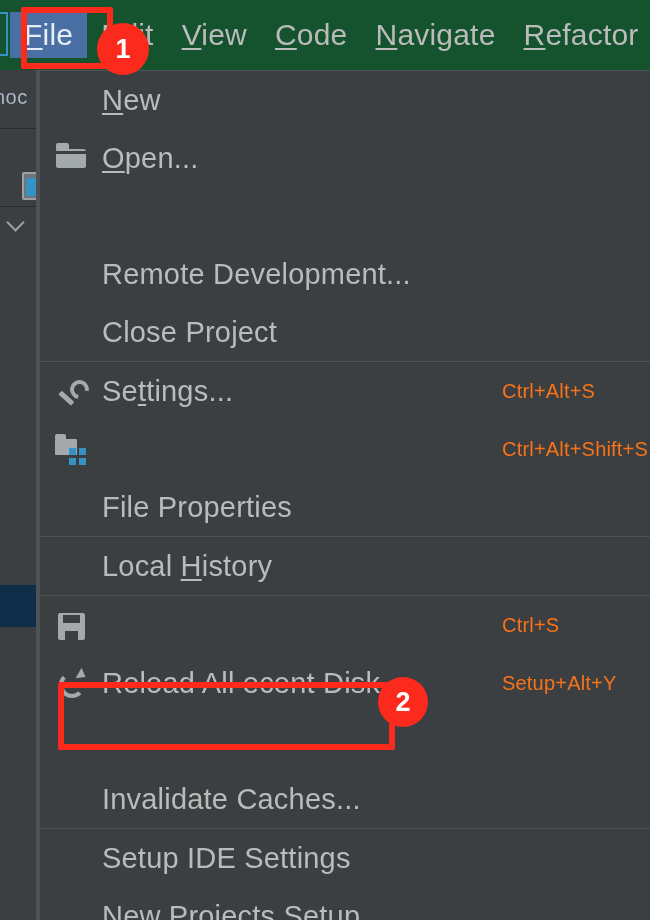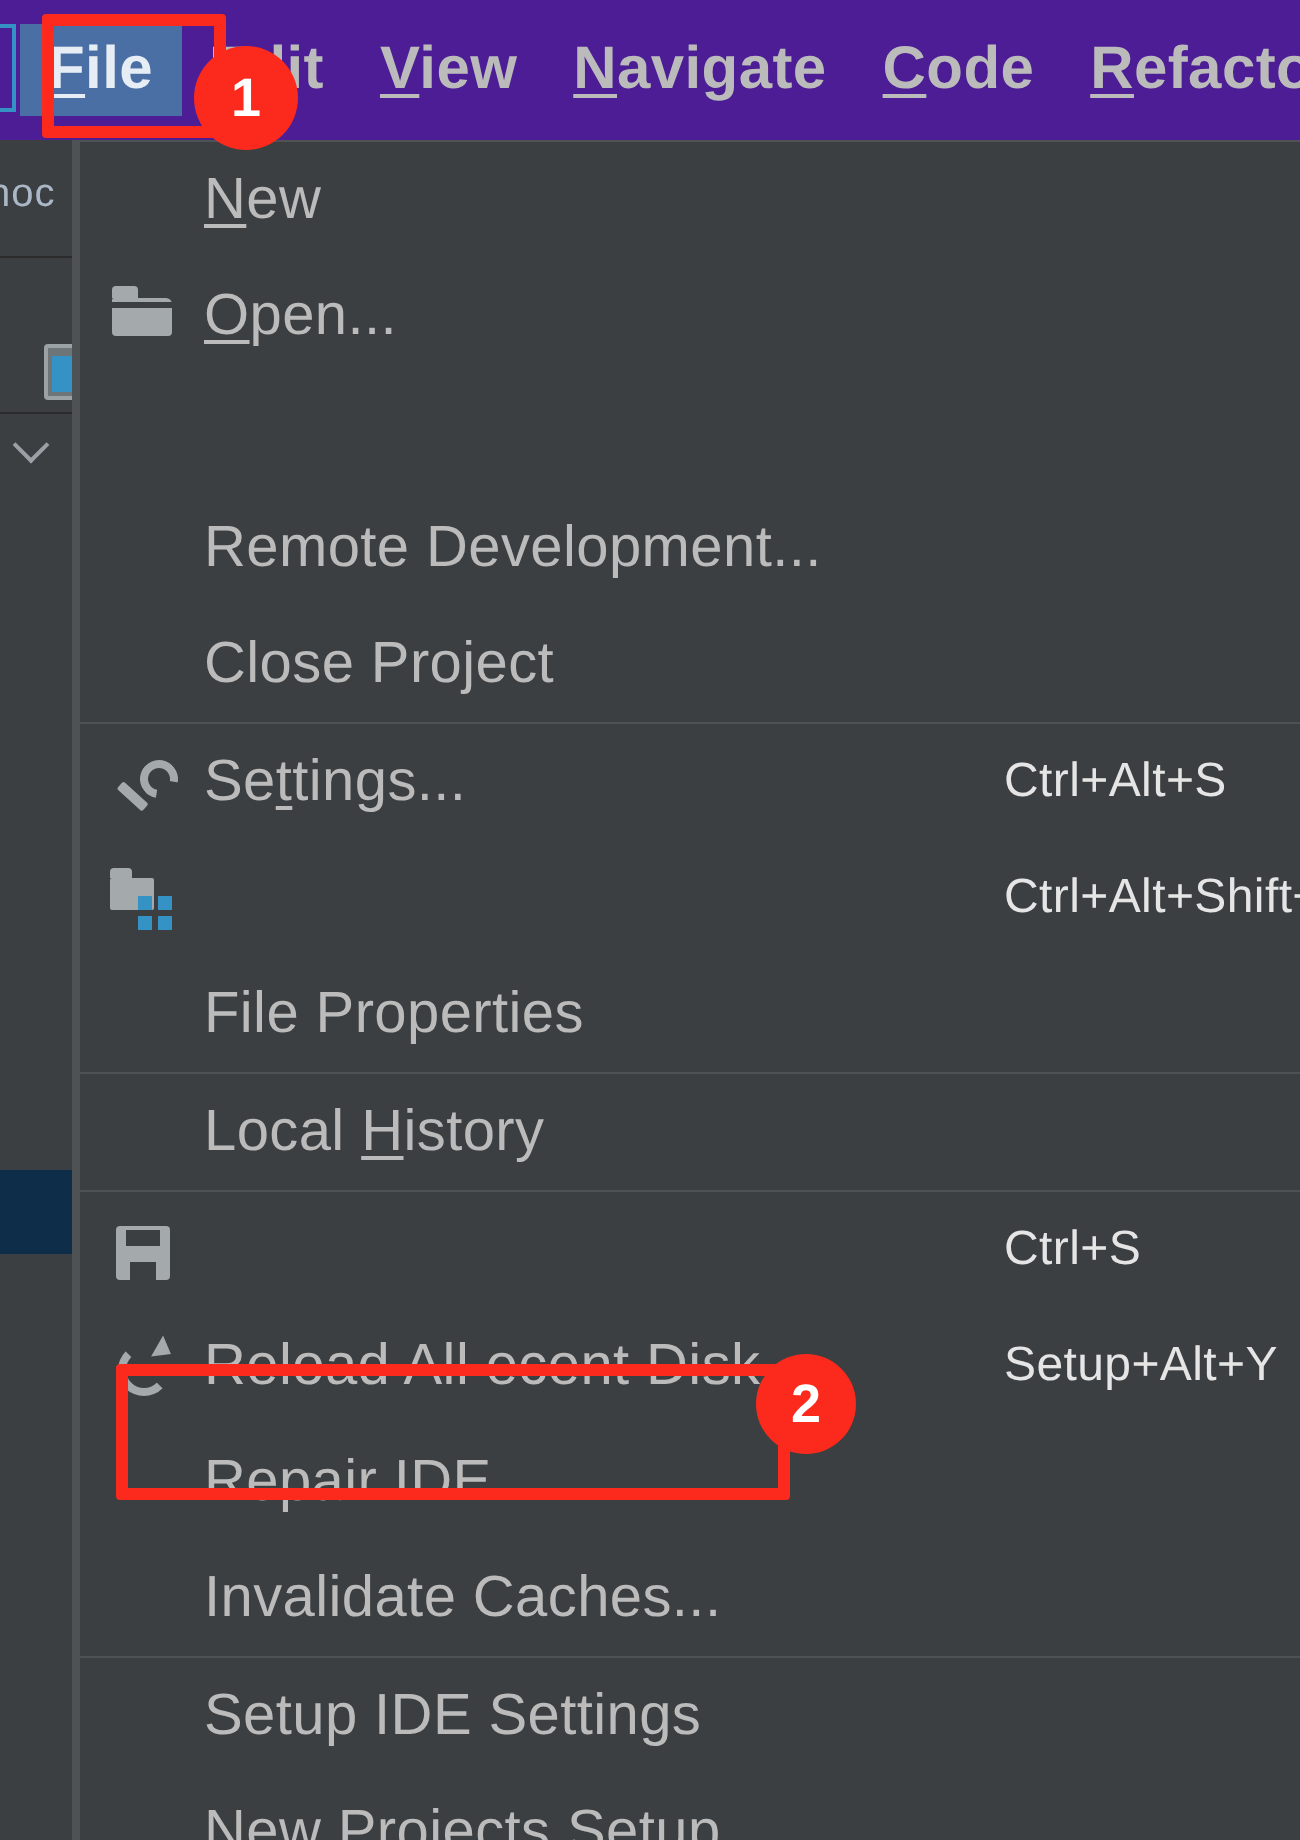--- a/index.html
+++ b/index.html
@@ -95,25 +95,24 @@
     top: 70px; left: 36px;
     width: 3px; height: 850px;
     background: #4e5254;
   }
 
   
   .menubar {
     position: absolute;
     left: 0; top: 0;
     width: 650px; height: 70px;
-    background: #4c1d95;
+    background: #14532d;
     display: flex;
     align-items: center;
     padding-left: 10px;
-    font-weight: bold;
   }
 
   .menubar-edge {
     position: absolute;
     left: 0; top: 12px;
     width: 8px; height: 44px;
     border: 2px solid #3592c4;
     border-left: none;
   }
 
@@ -173,22 +172,22 @@
   }
 
   .menu-item .label u {
     text-decoration-thickness: 1.5px;
     text-underline-offset: 3px;
   }
 
   .menu-item .shortcut {
     position: absolute;
     left: 462px;
-    color: #e5e5e5;
-    font-size: 24px;
+    color: #f97316;
+    font-size: 20px;
     letter-spacing: .2px;
     white-space: nowrap;
   }
 
   .separator {
     height: 1px;
     background: #4e5254;
     margin: 0;
   }
 
@@ -372,24 +371,24 @@
     <div class="menu-title active">
       <u>F</u><span>ile</span>
     </div>
     <div class="menu-title">
       <u>E</u><span>dit</span>
     </div>
     <div class="menu-title">
       <u>V</u><span>iew</span>
     </div>
     <div class="menu-title">
+      <u>C</u><span>ode</span>
+    </div>
+    <div class="menu-title">
       <u>N</u><span>avigate</span>
-    </div>
-    <div class="menu-title">
-      <u>C</u><span>ode</span>
     </div>
     <div class="menu-title">
       <u>R</u><span>efactor</span>
     </div>
   </div>
 
   <div class="dropdown">
 
     <div class="menu-item">
       <span class="icon-slot"></span>
@@ -456,21 +455,20 @@
     </div>
     <div class="menu-item">
       <span class="icon-slot">
           <span class="ic-reload"></span>
         </span>
       <span class="label">Reload All ecent Disk</span>
       <span class="shortcut">Setup+Alt+Y</span>
     </div>
     <div class="menu-item">
       <span class="icon-slot"></span>
-      <span class="label">Repair IDE</span>
     </div>
     <div class="menu-item">
       <span class="icon-slot"></span>
       <span class="label">Invalidate Caches...</span>
     </div>
 
     <div class="separator"></div>
 
     <div class="menu-item">
       <span class="icon-slot"></span>

